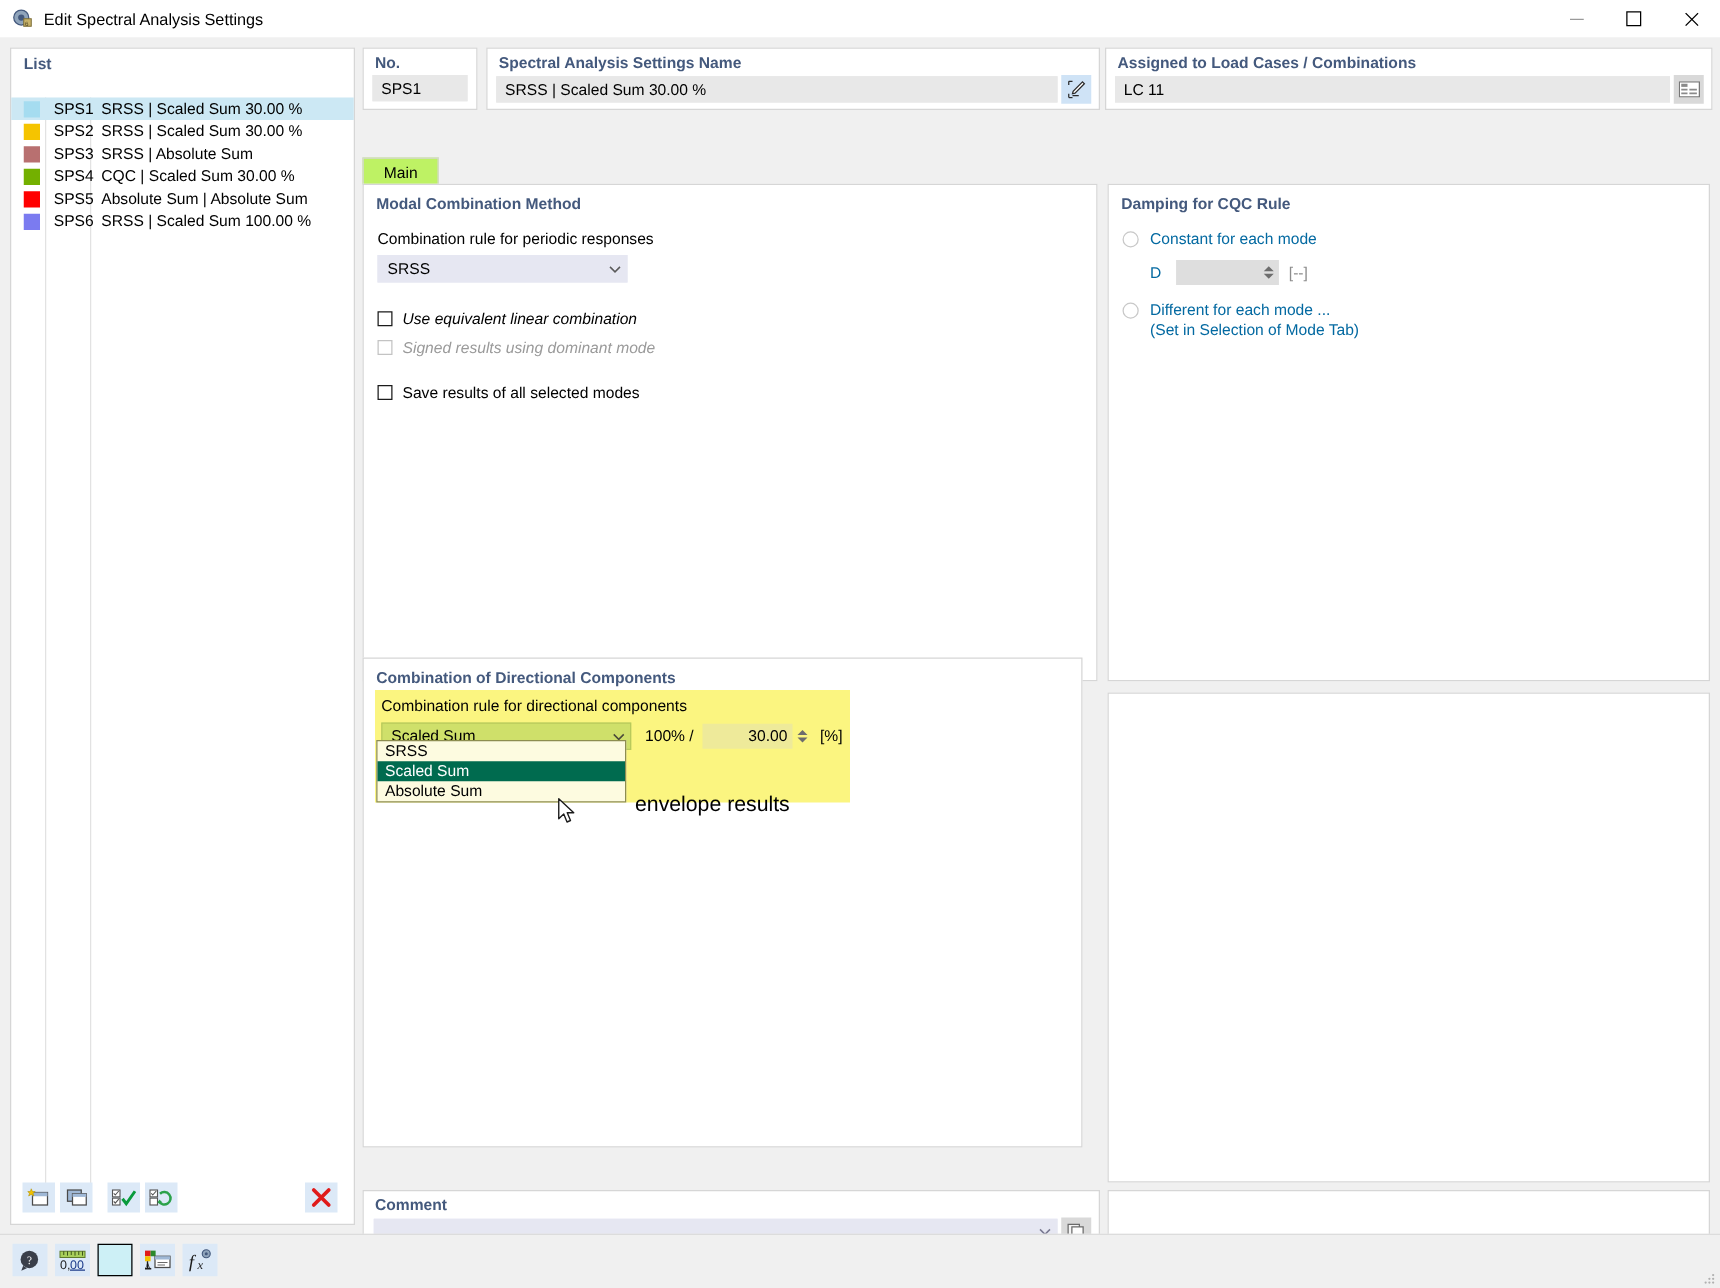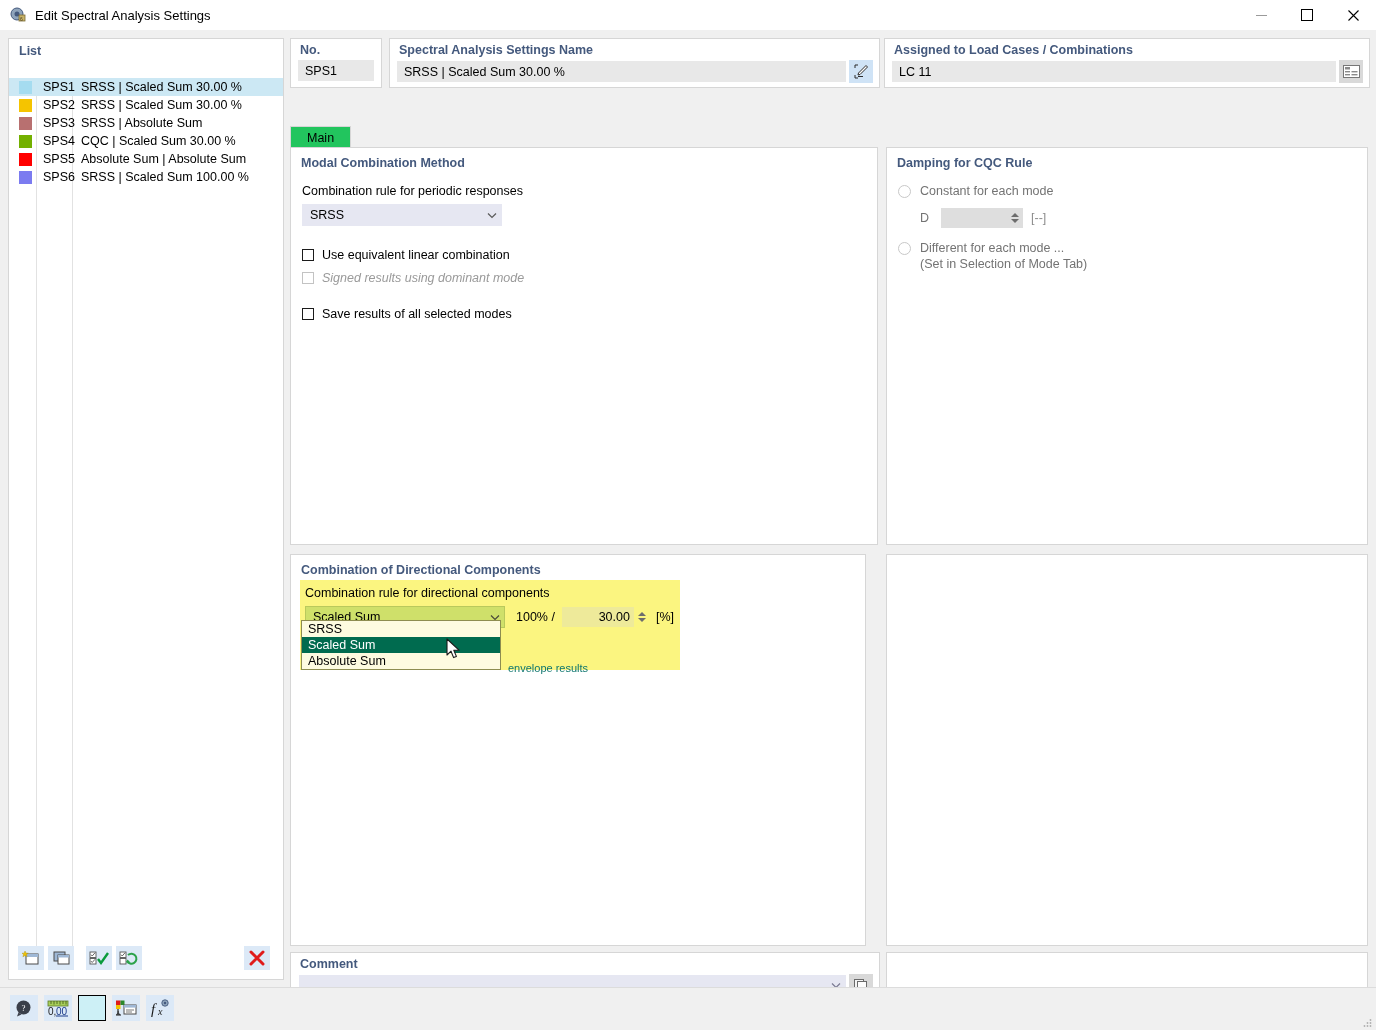--- a/index.html
+++ b/index.html
@@ -43,61 +43,61 @@
   .fld-group{position:absolute;background:#fff;border:1px solid #d6d6d6;}
   .fld-label{color:#44597d;font-weight:bold;font-size:12.5px;padding:4px 0 3px 9px;}
   .fld-row{display:flex;align-items:center;padding:0 5px 6px 8px;}
   .txtbox{background:#e8e8e8;border:1px solid #e8e8e8;height:21px;line-height:21px;padding:0 6px;font-size:12.5px;box-sizing:border-box;}
   .icon-btn{width:24px;height:23px;display:flex;align-items:center;justify-content:center;margin-left:3px;box-sizing:border-box;}
   .icon-btn.blue{background:#cfe3f6;}
   .icon-btn.gray{background:#d9d9d9;}
 
   
   .tabstrip{position:absolute;left:290px;top:96px;width:1078px;height:22px;}
-  .tab{position:absolute;left:0;top:0;height:22px;background:#22c55e;border:1px solid #d6d6d6;border-bottom:none;
+  .tab{position:absolute;left:0;top:0;height:22px;background:#bef264;border:1px solid #d6d6d6;border-bottom:none;
        display:flex;align-items:center;justify-content:center;padding:0 16px;font-size:12.5px;box-sizing:border-box;}
 
   
   .cpanel{position:absolute;background:#fff;border:1px solid #d6d6d6;box-sizing:border-box;}
   .cpanel-title{color:#44597d;font-weight:bold;font-size:12.5px;padding:8px 0 0 10px;}
 
   .field-label{font-size:12.5px;color:#000;}
   .combo{background:#e6e7f2;border:1px solid #e6e7f2;height:22px;display:flex;align-items:center;
          padding:0 0 0 7px;font-size:12.5px;box-sizing:border-box;}
   .combo .cv{flex:1;}
   .chev{width:18px;display:flex;align-items:center;justify-content:center;}
   .chev svg{display:block;}
 
   .cbrow{display:flex;align-items:center;margin-top:2px;}
   .cbox{width:12px;height:12px;border:1px solid #1b1b1b;background:#fff;margin-right:8px;box-sizing:border-box;flex:0 0 auto;}
   .cbox.dim{border-color:#c3c3c3;}
   .cbl{font-size:12.5px;}
   .cbl.dim{color:#9a9a9a;font-style:italic;}
 
   .radio{width:13px;height:13px;border:1px solid #c8c8c8;border-radius:50%;background:#fff;margin-right:9px;box-sizing:border-box;flex:0 0 auto;}
-  .rlabel{font-size:12.5px;color:#737373;}
+  .rlabel{font-size:12.5px;color:#0369a1;}
   .dimbox{background:#dedede;border:1px solid #dedede;height:20px;width:82px;box-sizing:border-box;display:flex;align-items:center;justify-content:flex-end;}
   .spin{width:11px;display:flex;flex-direction:column;align-items:center;justify-content:center;margin-right:2px;}
   .spin i{display:block;width:0;height:0;border-left:4px solid transparent;border-right:4px solid transparent;}
   .spin i.up{border-bottom:4px solid #6d6d6d;margin-bottom:2px;}
   .spin i.dn{border-top:4px solid #6d6d6d;}
   .unit{font-size:12.5px;color:#8d8d8d;margin-left:8px;}
 
   
   .hl{position:absolute;background:#fbf580;}
   .combo-y{background:#cfe06a;border:1px solid #b9c95c;height:22px;display:flex;align-items:center;
            padding:0 0 0 7px;font-size:12.5px;box-sizing:border-box;}
   .numy{background:#eeea9a;height:20px;box-sizing:border-box;display:flex;align-items:center;justify-content:flex-end;padding-right:4px;font-size:12.5px;}
 
   
   .ddlist{position:absolute;border:1px solid #8d8d50;background:#fdfbe0;z-index:50;box-sizing:border-box;}
   .ddopt{height:16px;line-height:16px;padding-left:6px;font-size:12.5px;color:#000;}
   .ddopt.active{background:#006b4f;color:#fff;}
 
-  .ghost{font-size:11px;color:#0f766e;}
+  .ghost{font-size:17px;color:#000000;}
 
   
   .combo2{background:#e6e7f2;border:1px solid #e6e7f2;height:21px;display:flex;align-items:center;box-sizing:border-box;}
 
   
   .bottombar{position:absolute;left:0;bottom:0;width:1376px;height:42px;background:#f0f0f0;border-top:1px solid #dcdcdc;}
   .bb-tools{position:absolute;left:10px;top:7px;display:flex;align-items:center;}
   .bb-btn{width:28px;height:26px;background:#dce9f7;margin-right:6px;display:flex;align-items:center;justify-content:center;}
   .bb-swatch{width:28px;height:26px;background:#cdf0f6;border:1px solid #000;margin-right:6px;box-sizing:border-box;}
   .bb-actions{position:absolute;right:10px;top:8px;display:flex;}
@@ -269,21 +269,21 @@
       <div class="field-label">Combination rule for periodic responses</div>
       <div class="combo" style="width:200px;margin-top:6px;">
         <span class="cv">SRSS</span>
         <span class="chev">
           <svg width="10" height="7" viewBox="0 0 10 7">
               <path d="M1 1.5 L5 5.5 L9 1.5" stroke="#5a5a5a" stroke-width="1.2" fill="none"></path>
             </svg>
         </span>
       </div>
 
-      <div class="cbrow" style="margin-top:22px;">
+      <div class="cbrow" style="margin-top:22px;font-style:italic;">
         <span class="cbox"></span>
         <span class="cbl">Use equivalent linear combination</span>
       </div>
       <div class="cbrow" style="margin-top:9px;">
         <span class="cbox dim"></span>
         <span class="cbl dim">Signed results using dominant mode</span>
       </div>
       <div class="cbrow" style="margin-top:22px;">
         <span class="cbox"></span>
         <span class="cbl">Save results of all selected modes</span>
@@ -314,21 +314,21 @@
       <div class="cbrow" style="margin-top:13px;align-items:flex-start;">
         <span class="radio" style="margin-top:1px;"></span>
         <span>
           <span class="rlabel" style="display:block;">Different for each mode ...</span>
           <span class="rlabel" style="display:block;margin-top:2px;">(Set in Selection of Mode Tab)</span>
         </span>
       </div>
     </div>
   </div>
 
-  <div class="cpanel" style="left:290px;top:524px;width:576px;height:392px;">
+  <div class="cpanel" style="left:290px;top:496px;width:576px;height:392px;">
     <div class="cpanel-title">Combination of Directional Components</div>
 
     <div class="hl" style="left:9px;top:25px;width:380px;height:90px;">
       <div class="field-label" style="padding:6px 0 0 5px;">Combination rule for directional components</div>
 
       <div style="display:flex;align-items:center;padding:6px 0 0 5px;">
         <div class="combo-y" style="width:200px;">
           <span class="cv" style="flex:1;">Scaled Sum</span>
           <span class="chev">
             <svg width="10" height="7" viewBox="0 0 10 7">

